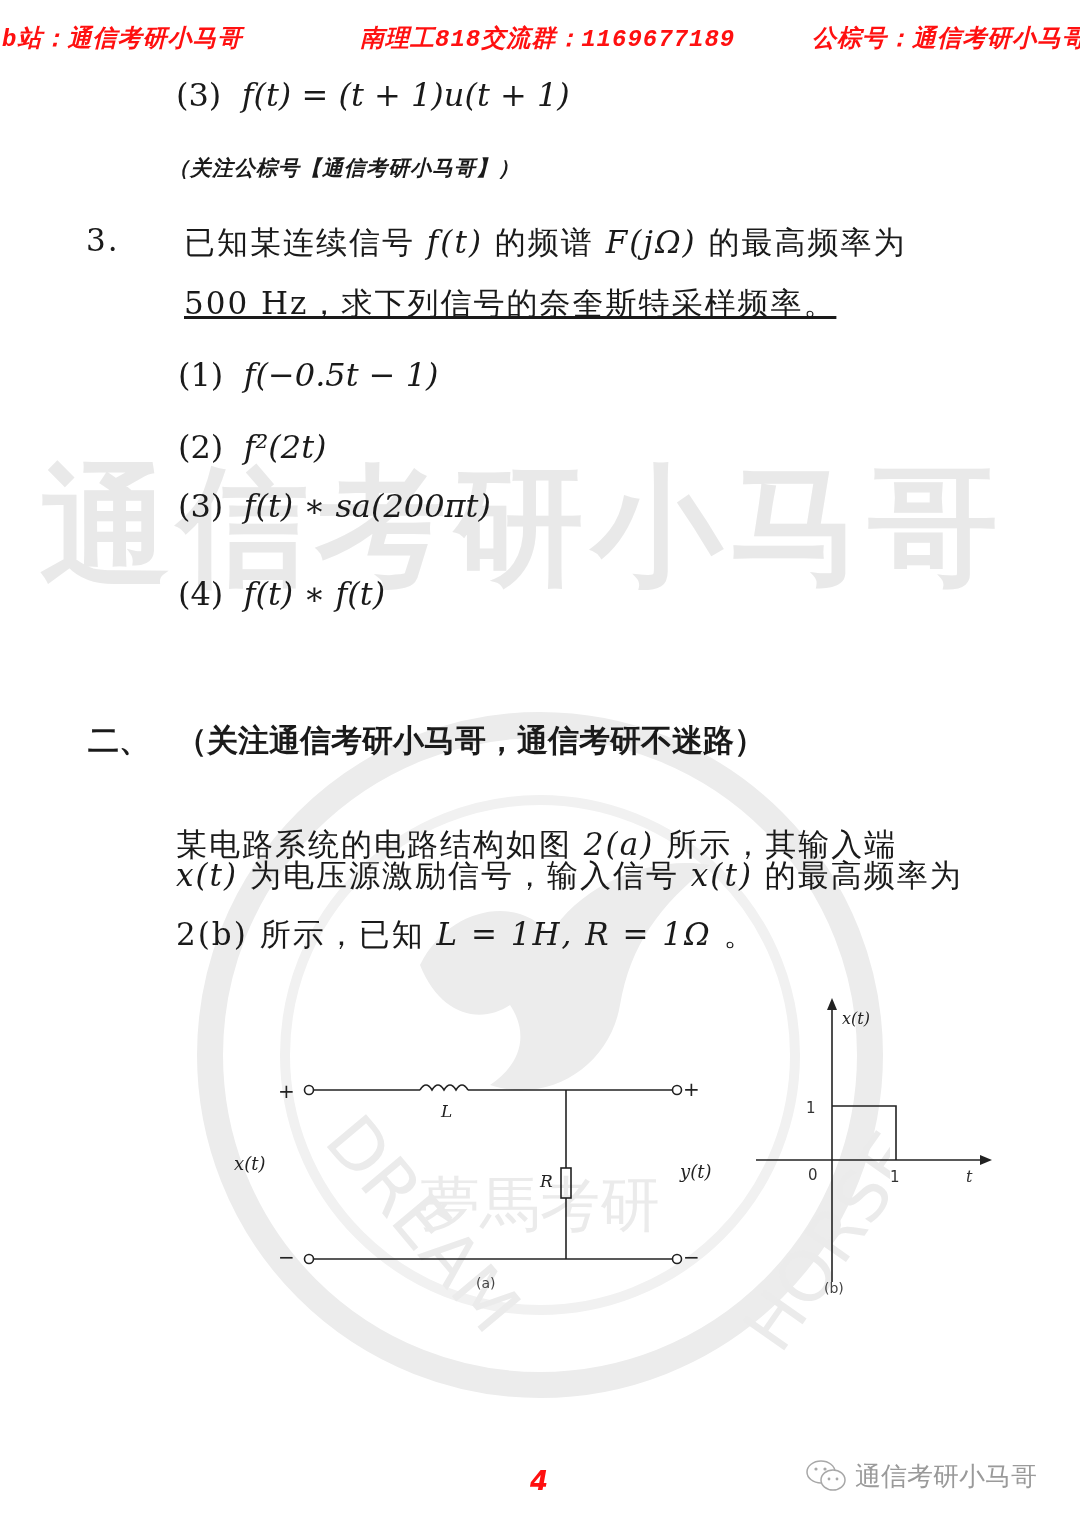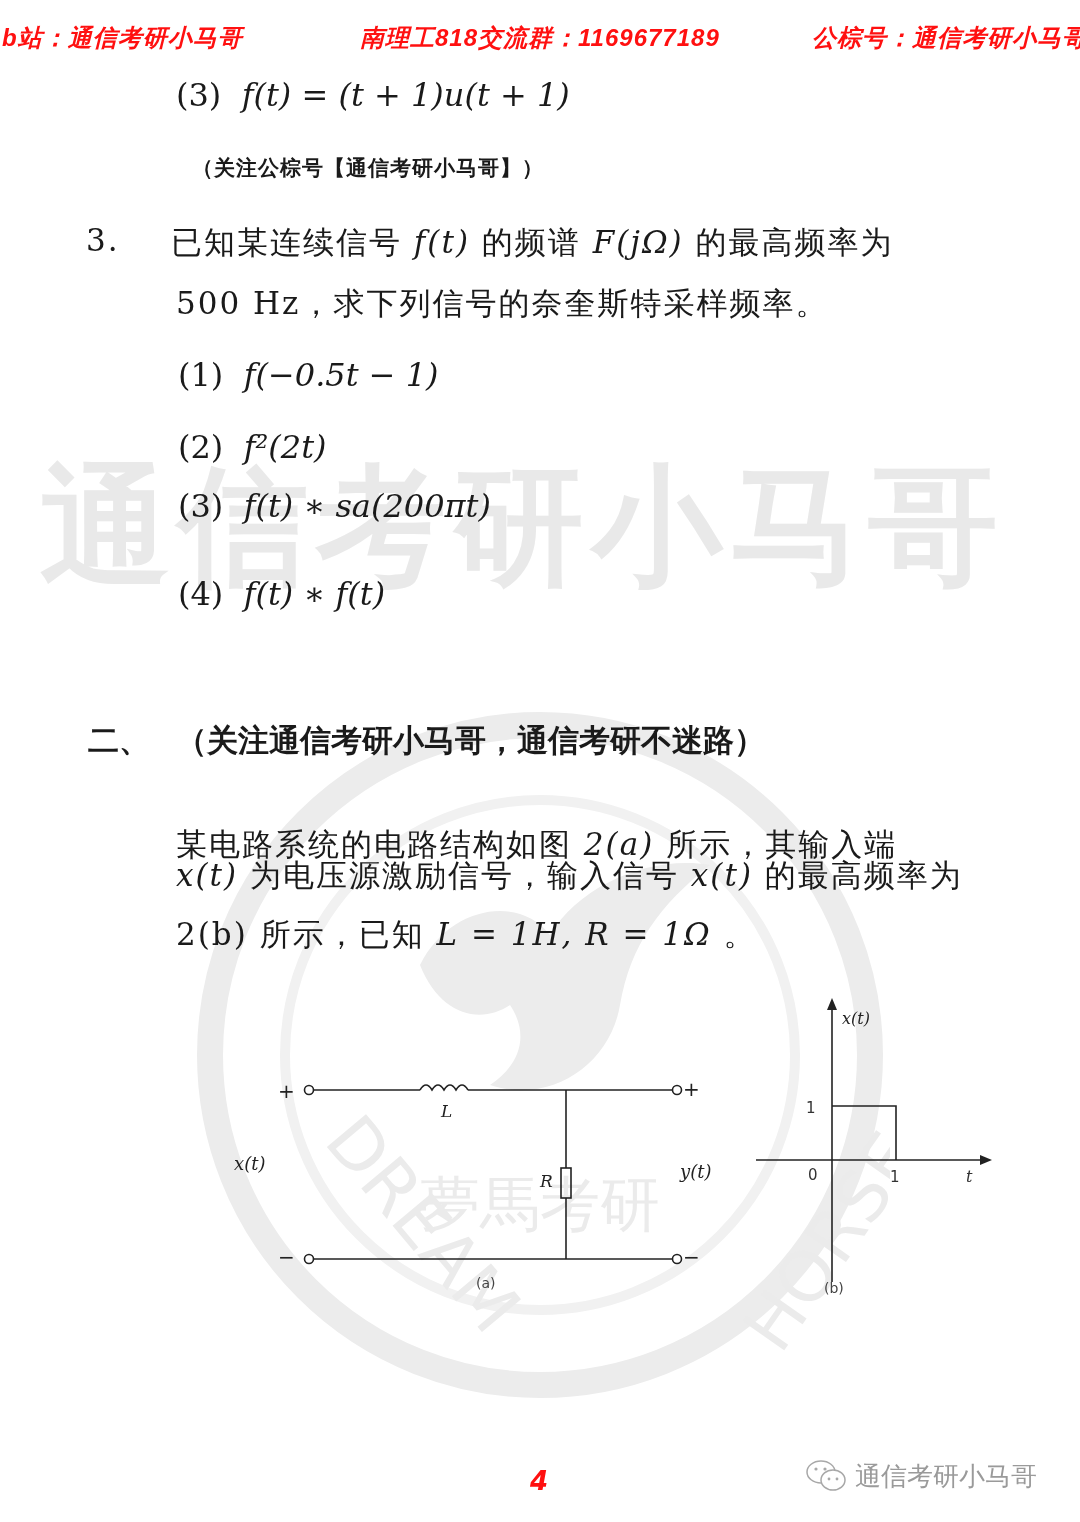--- a/index.html
+++ b/index.html
@@ -1,21 +1,21 @@
 <!DOCTYPE html>
 <html><head>
 <meta charset="utf-8">
 <style>
   html, body { margin: 0; padding: 0; background: #ffffff; }
   body { width: 1080px; height: 1522px; position: relative; overflow: hidden;
          font-family: "DejaVu Serif", "Liberation Serif", serif; color: #1a1a1a; }
 
   
   .hdr { position: absolute; top: 22px; height: 40px; color: #ff1010; font-size: 24px;
-         font-family: Liberation Sans, sans-serif; font-weight: bold; font-style: italic; letter-spacing: 1px; white-space: nowrap; }
+         font-family: Liberation Mono, monospace; font-weight: bold; font-style: italic; letter-spacing: 1px; white-space: nowrap; }
 
   
   .wm-big { position: absolute; left: 40px; top: 440px; width: 1000px; font-size: 130px; color: #e9e9e9;
             font-family: "DejaVu Serif", serif; font-weight: bold; letter-spacing: 8px; white-space: nowrap; z-index: 0; }
   .wm-logo { position: absolute; left: 190px; top: 705px; width: 700px; height: 700px; z-index: 0; }
 
   .content { position: relative; z-index: 1; }
   .line { position: absolute; white-space: nowrap; }
   .math { font-family: "DejaVu Serif", "Liberation Serif", serif; font-style: italic; }
   .up { font-style: normal; }
@@ -46,31 +46,31 @@
   <text x="75" y="480" font-size="70" fill="#ebebeb" font-family="DejaVu Sans, sans-serif" transform="rotate(50 150 520)">DREAM</text>
   <text x="470" y="620" font-size="70" fill="#ebebeb" font-family="DejaVu Sans, sans-serif" transform="rotate(-55 560 520)">HORSE</text>
 </svg>
 
 <div class="content">
 
   <div class="line mathsz" style="left:176px; top:76px;text-align:right;">
     <span class="up">(3)</span>&nbsp;
     <span class="math">f(t) = (t + 1)u(t + 1)</span>
   </div>
-  <div class="line note" style="left:192px; top:154px;">（关注公棕号【通信考研小马哥】）</div>
+  <div class="line note" style="left:168px; top:154px;font-style:italic;">（关注公棕号【通信考研小马哥】）</div>
 
   <div class="line body-cn" style="left:86px; top:222px;">3.</div>
-  <div class="line body-cn" style="left:171px; top:222px;">
+  <div class="line body-cn" style="left:184px; top:222px;">
     <span>已知某连续信号</span>
     <span class="math">f(t)</span>
     <span>的频谱</span>
     <span class="math">F(jΩ)</span>
     <span>的最高频率为</span>
   </div>
-  <div class="line body-cn" style="left:176px; top:283px;">500 Hz，求下列信号的奈奎斯特采样频率。</div>
+  <div class="line body-cn" style="left:184px; top:283px;text-decoration:underline;">500 Hz，求下列信号的奈奎斯特采样频率。</div>
 
   <div class="line mathsz" style="left:178px; top:356px;text-align:center;">
     <span class="up">(1)</span>&nbsp;
     <span class="math">f(−0.5t − 1)</span>
   </div>
   <div class="line mathsz" style="left:178px; top:428px;">
     <span class="up">(2)</span>&nbsp;
     <span class="math">f²(2t)</span>
   </div>
   <div class="line mathsz" style="left:178px; top:487px;text-align:right;">

